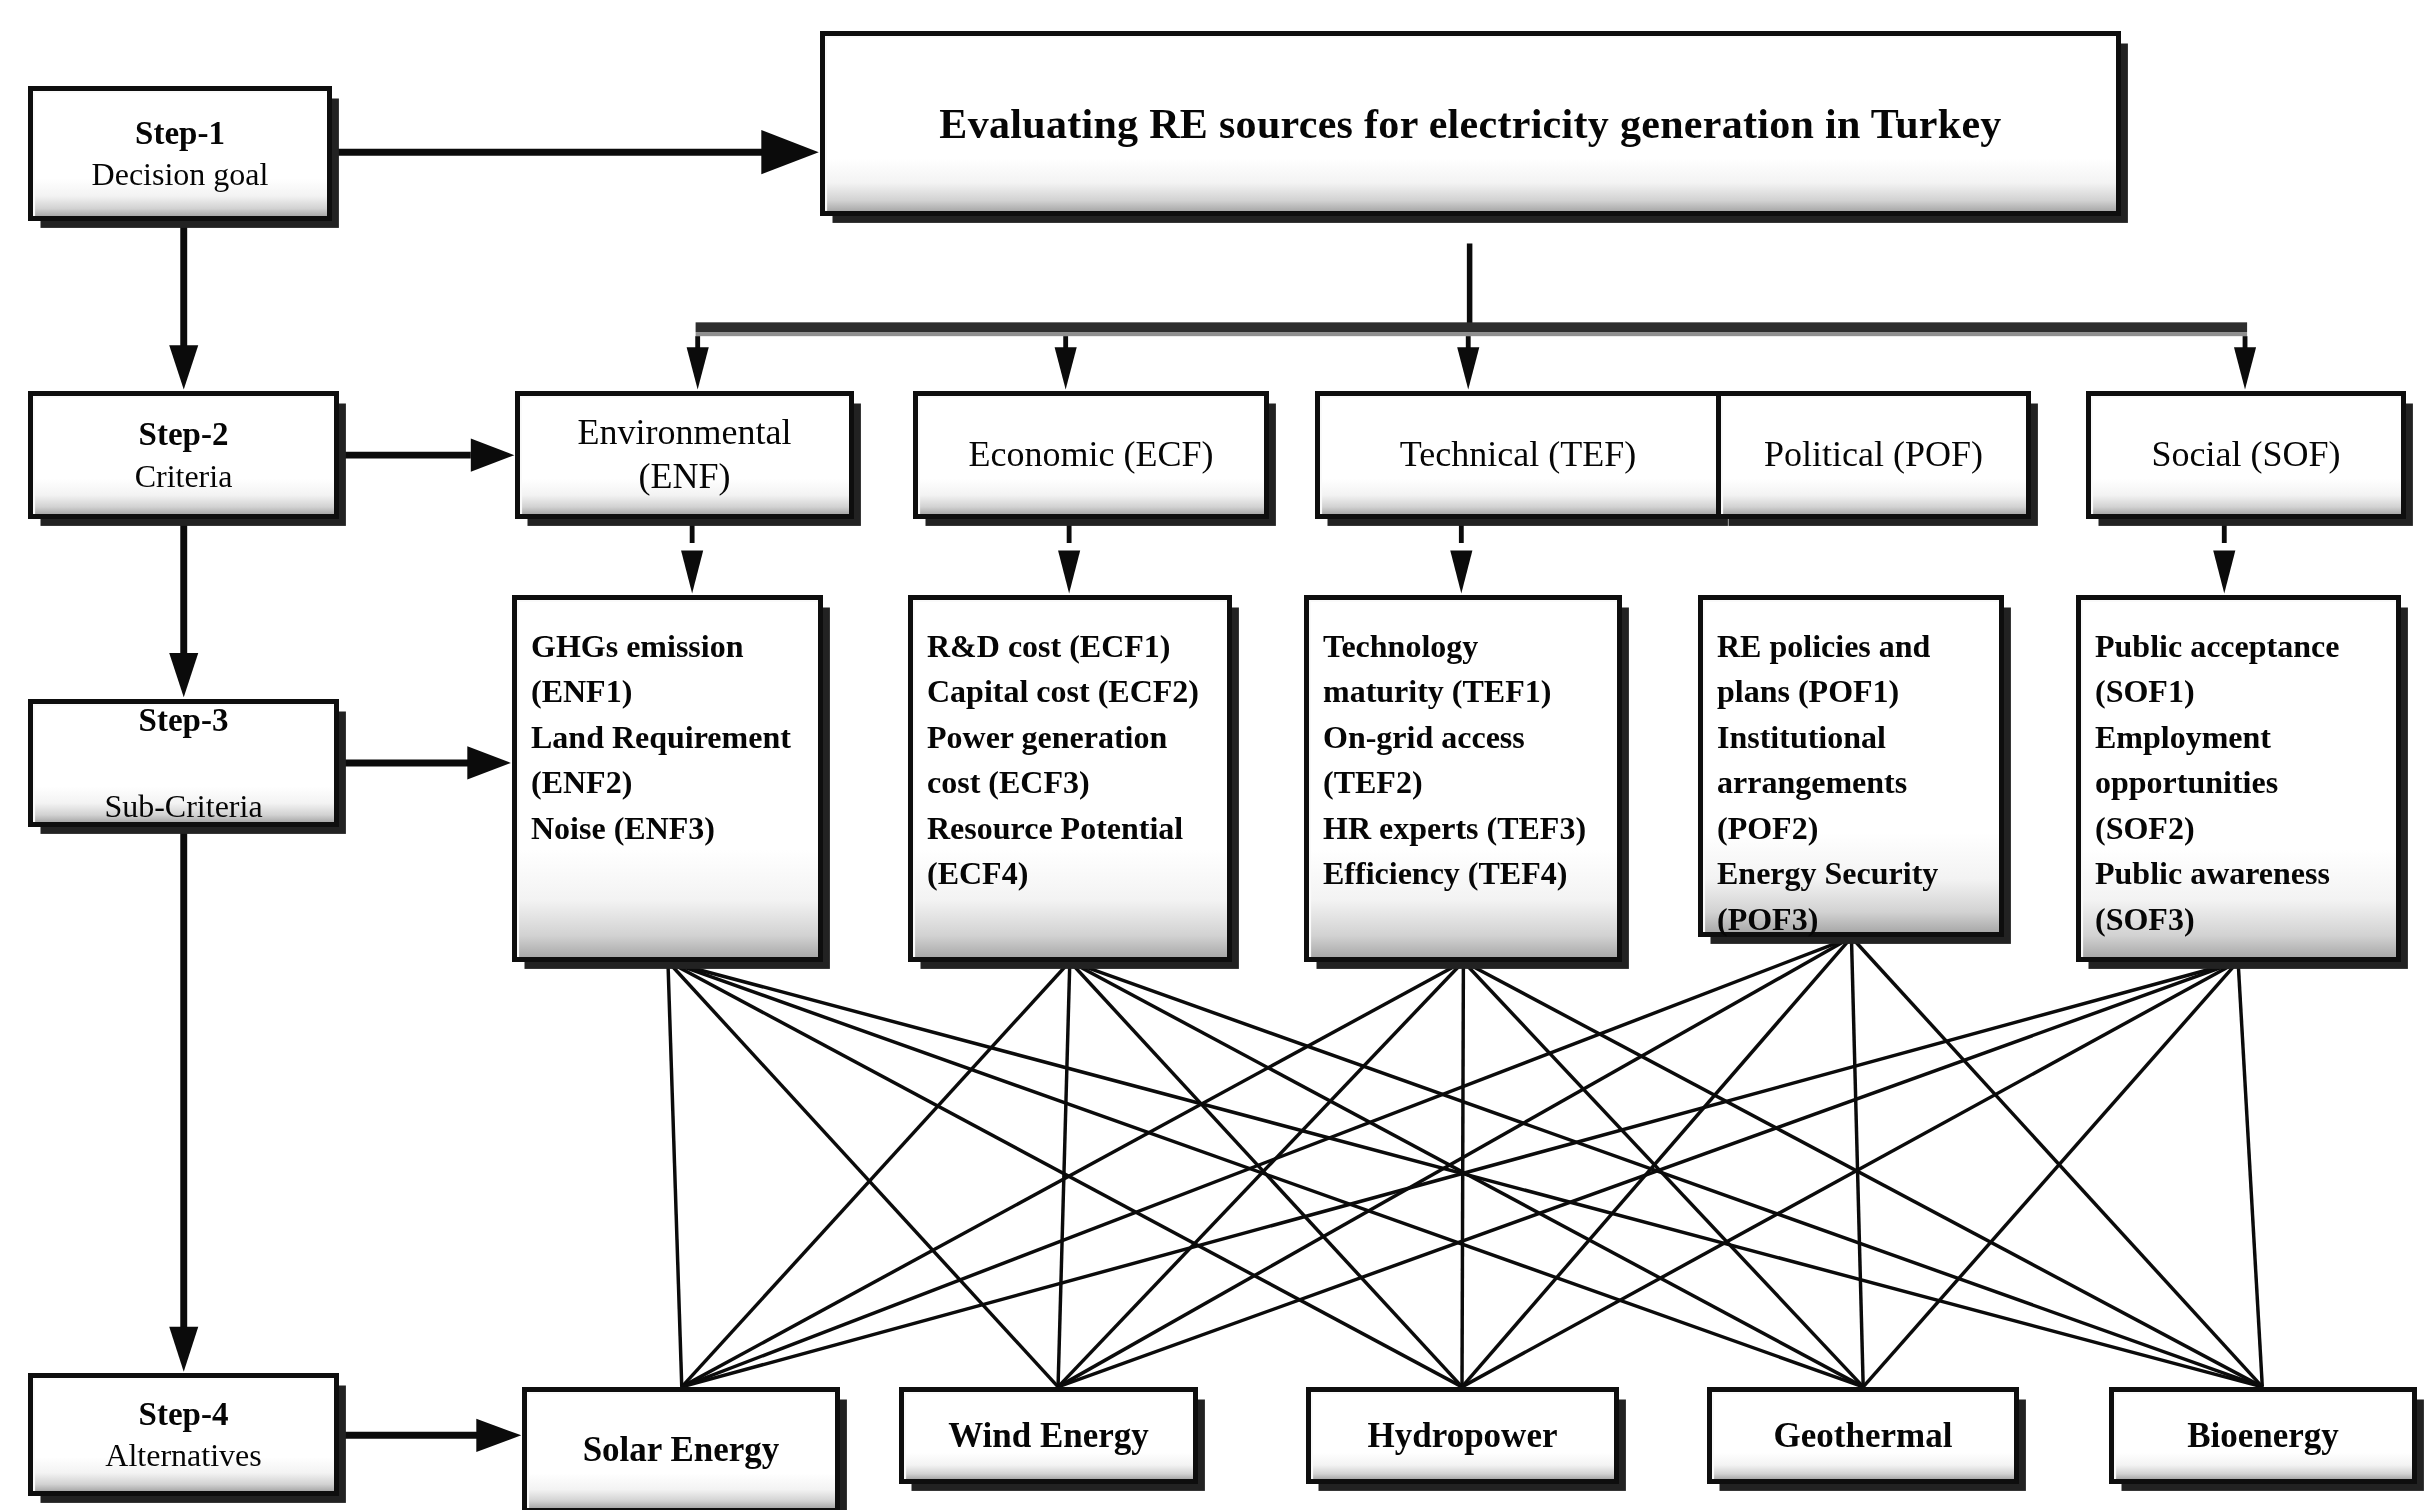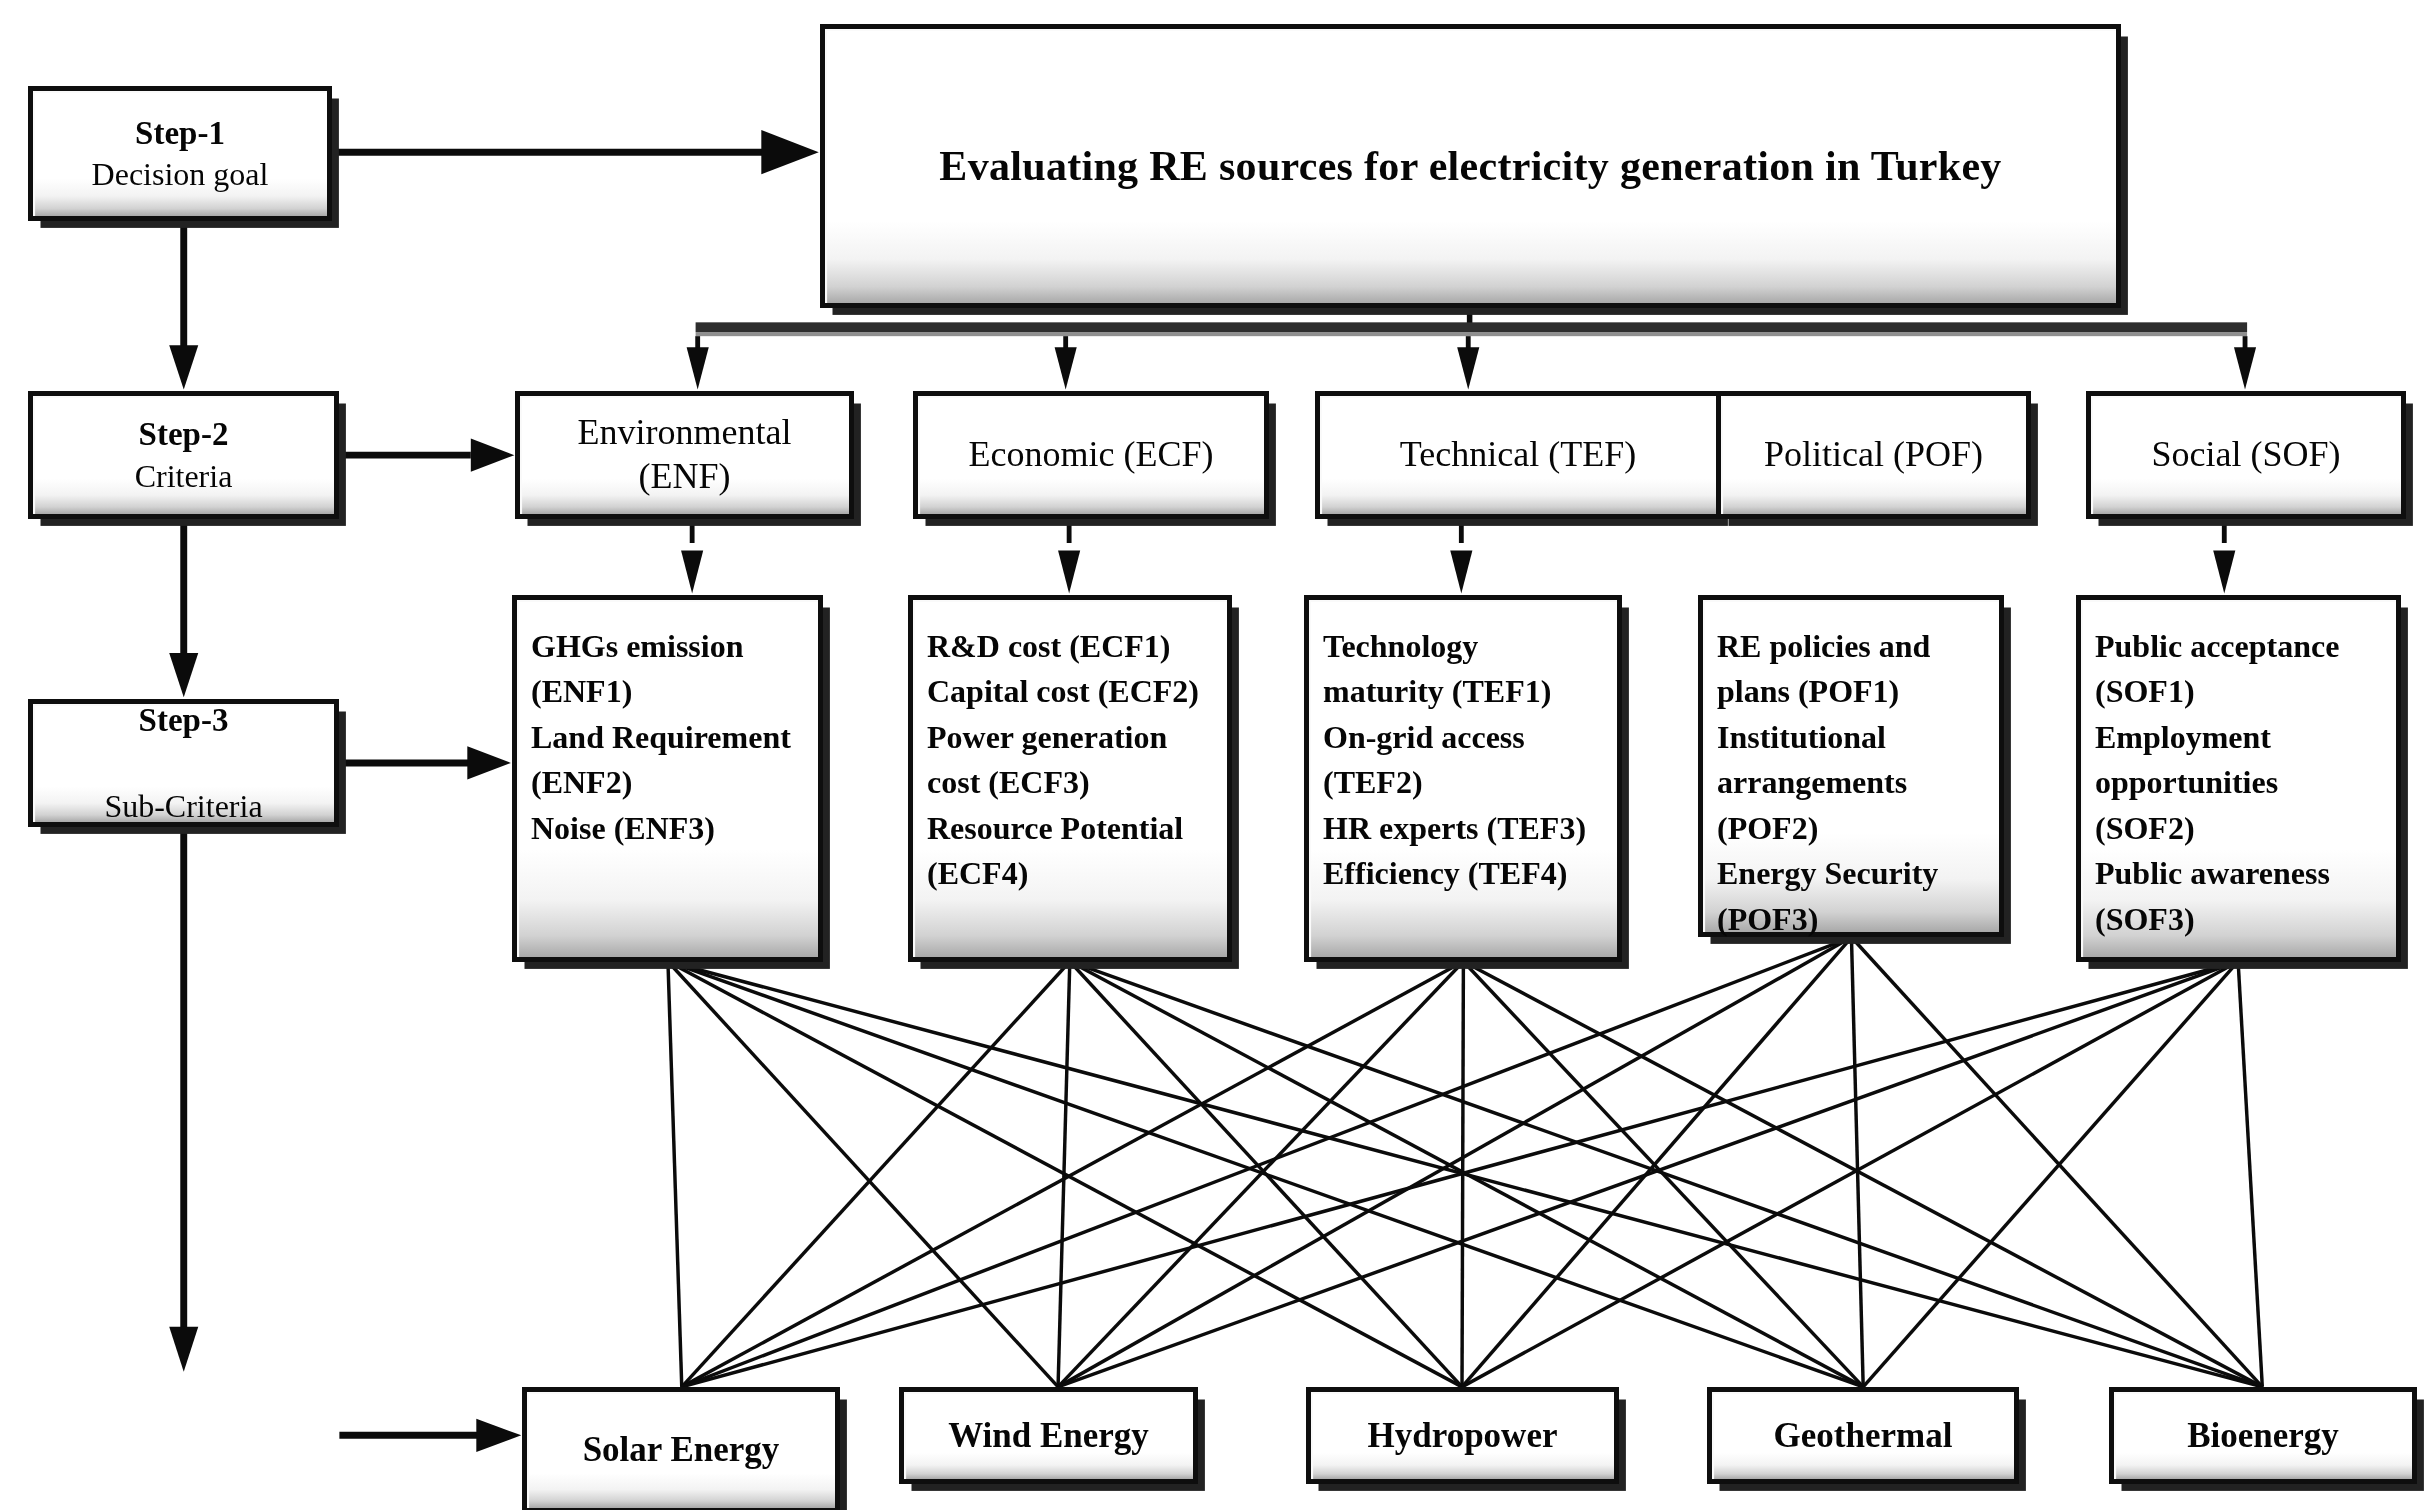--- a/index.html
+++ b/index.html
@@ -146,22 +146,26 @@
     <div class="cap">Decision goal</div>
   </div>
   <div class="bx center step" style="left:28px;top:391px;width:311px;height:128px;">
     <div class="lbl">Step-2</div>
     <div class="cap">Criteria</div>
   </div>
   <div class="bx center step" style="left:28px;top:699px;width:311px;height:128px;gap:45px;">
     <div class="lbl">Step-3</div>
     <div class="cap">Sub-Criteria</div>
   </div>
-
-  <div class="bx center title-box" style="left:820px;top:24px;width:1301px;height:284px;">
+  <div class="bx center step" style="left:28px;top:1373px;width:311px;height:123px;">
+    <div class="lbl">Step-4</div>
+    <div class="cap">Alternatives</div>
+  </div>
+
+  <div class="bx center title-box" style="left:820px;top:31px;width:1301px;height:185px;">
     <div>Evaluating RE sources for electricity generation in Turkey</div>
   </div>
 
   <div class="bx center crit" style="left:515px;top:391px;width:339px;height:128px;">
     <div>Environmental (ENF)</div>
   </div>
   <div class="bx center crit" style="left:913px;top:391px;width:356px;height:128px;">
     <div>Economic (ECF)</div>
   </div>
   <div class="bx center crit" style="left:1315px;top:391px;width:406px;height:128px;">

